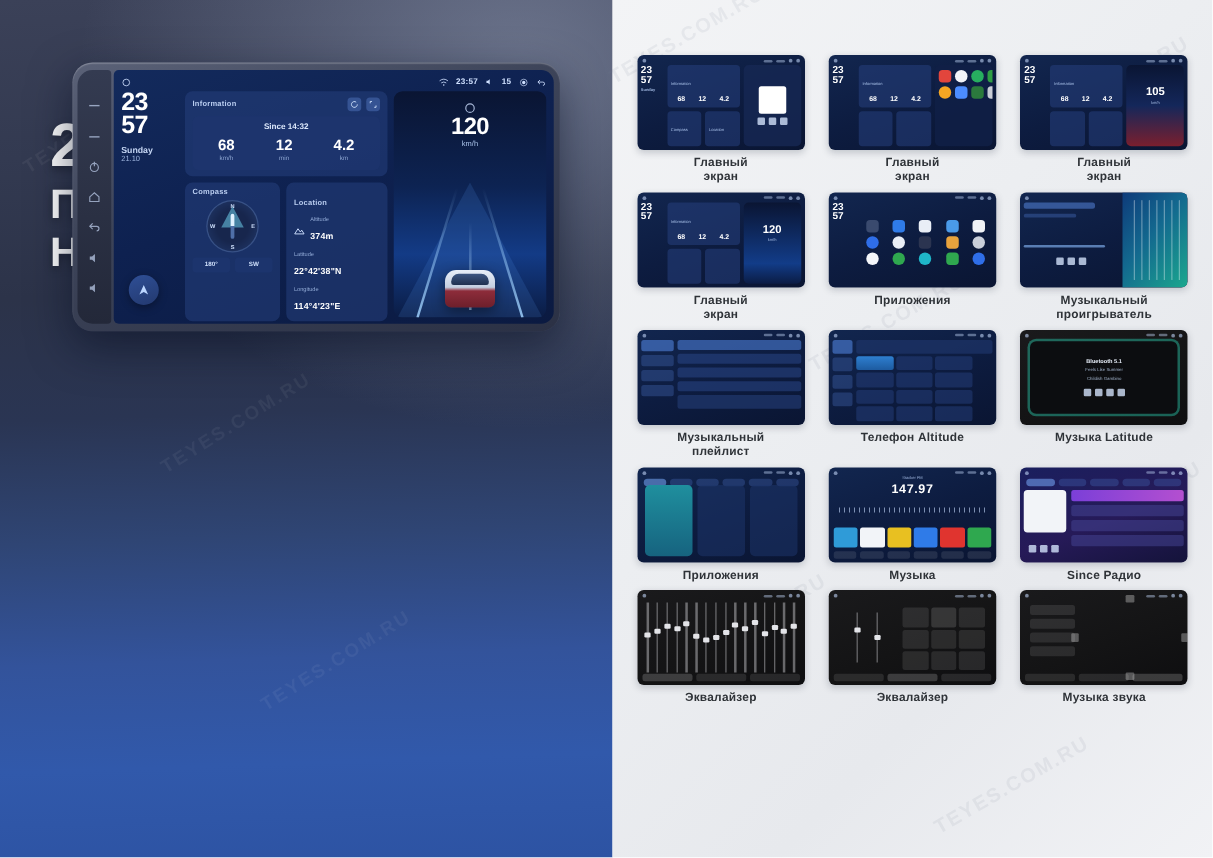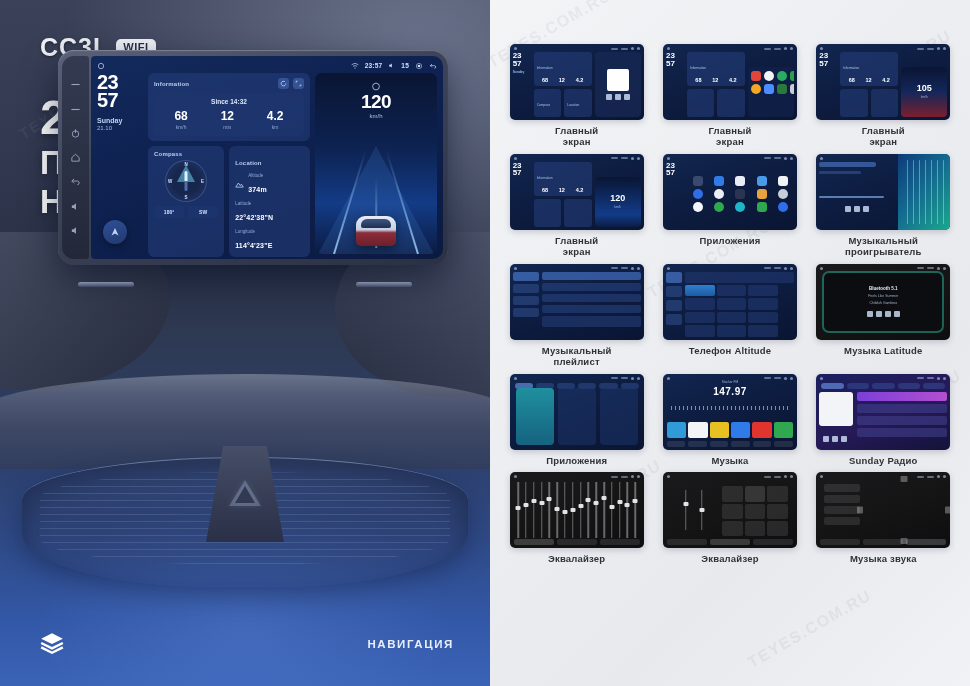--- a/index.html
+++ b/index.html
@@ -215,21 +215,21 @@
   .t-bar { width:7px; height:2px; border-radius:1px; background:rgba(190,210,245,.45); }
   .t-body { position:absolute; top:8px; left:3px; right:3px; bottom:3px; display:flex; gap:3px; }
   .t-clock { width:18px; color:#fff; font-size:8px; font-weight:800; line-height:.95; }
   .t-sub { color:#9fb6df; font-size:3.2px; margin-top:4px; }
   .t-mid { flex:1; display:flex; flex-direction:column; gap:3px; }
   .t-card { background:rgba(38,64,126,.55); border-radius:3px; flex:1; padding:3px; }
   .t-card .lbl { color:#a8c0e8; font-size:3.2px; }
   .t-stats { display:flex; justify-content:space-around; margin-top:4px; }
   .t-stat { color:#fff; font-size:5.5px; font-weight:700; }
   .t-row { display:flex; gap:3px; flex:1; }
-  .t-right { width:46px; border-radius:4px; position:relative; overflow:hidden;margin-top:15px; }
+  .t-right { width:46px; border-radius:4px; position:relative; overflow:hidden; }
   .t-nav { background:linear-gradient(180deg,#0a1533,#123c88 75%,#0b1c44); }
   .t-nav-red { background:linear-gradient(180deg,#0a1533 0%,#14275a 50%,#7a1f2e 100%); }
   .t-spd { position:absolute; left:0; right:0; top:16px; text-align:center; color:#fff; font-size:9px; font-weight:700; }
   .t-spd-u { position:absolute; left:0; right:0; top:28px; text-align:center; color:#9fb6df; font-size:3.2px; }
   .t-music { width:46px; background:rgba(22,40,84,.8); border-radius:4px; display:flex;
     flex-direction:column; align-items:center; justify-content:center; gap:3px; }
   .t-album { width:22px; height:22px; border-radius:2px; background:#fff; }
   .t-ctrl { display:flex; gap:3px; }
   .t-ctrl i { width:6px; height:6px; border-radius:1px; background:rgba(210,225,250,.8); display:block; }
   .t-apps { flex:1; display:grid; grid-template-columns:repeat(5,1fr); gap:3px; padding:2px; align-content:center; }
@@ -288,53 +288,27 @@
 <body>
 
 <div class="page">
 
   <section class="hero">
     <div class="hero-wm" style="left:300px; top:160px;">TEYES.COM.RU</div>
     <div class="hero-wm" style="left:120px; top:330px;">TEYES.COM.RU</div>
     <div class="hero-wm" style="left:200px; top:520px;">TEYES.COM.RU</div>
     <div class="hero-wm" style="left:10px; top:90px;">TEYES.COM.RU</div>
 
-    <div class="logo-row">
-      <span class="logo-text">CC3L</span>
-      <span class="logo-badge">WIFI</span>
-    </div>
 
     <div class="hero-title">
       <div class="hero-year">2024</div>
       <div class="hero-l1">Презентация</div>
       <div class="hero-l2">Нового Продукта!</div>
     </div>
 
-    <div class="dash">
-      <div class="dash-bg"></div>
-      <div class="dash-hood"></div>
-      <div class="dash-hood-r"></div>
-      <div class="dash-ledge"></div>
-
-      <div class="vent">
-        <div class="vent-slats"></div>
-      </div>
-      <div class="vent-knob l"></div>
-      <div class="vent-knob r"></div>
-      <div class="hazard"></div>
-      <div class="hazard-tri"></div>
-      <div class="hazard-tri2"></div>
-
-      <svg class="layers-icon" viewBox="0 0 24 24">
-        <path d="M12 3 2 8l10 5 10-5-10-5z" fill="#ffffff"></path>
-        <path d="M2 12l10 5 10-5" stroke="#ffffff" stroke-width="2.2" fill="none"></path>
-        <path d="M2 16l10 5 10-5" stroke="#ffffff" stroke-width="2.2" fill="none"></path>
-      </svg>
-      <div class="nav-label">НАВИГАЦИЯ</div>
-    </div>
 
     <div class="headunit">
       <div class="hu-bezel-left">
         <svg class="hu-key" viewBox="0 0 24 24">
             <path d="M3 12h18" stroke="#cfe0ff" stroke-width="2.4"></path>
           </svg>
         <svg class="hu-key" viewBox="0 0 24 24">
             <path d="M3 12h18" stroke="#cfe0ff" stroke-width="2.4"></path>
           </svg>
         <svg class="hu-key" viewBox="0 0 24 24">
@@ -914,21 +888,21 @@
               <div style="height:9px;border-radius:2px;background:rgba(70,70,150,.5)"></div>
               <div style="height:9px;border-radius:2px;background:rgba(70,70,150,.5)"></div>
             </div>
           </div>
           <div class="t-ctrl" style="position:absolute;left:7px;bottom:8px">
               <i></i>
               <i></i>
               <i></i>
             </div>
         </div>
-        <div class="t-label">Sunday Радио</div>
+        <div class="t-label">Since Радио</div>
       </div>
 
       <div class="g-cell">
         <div class="thumb dark">
           <div class="t-status">
               <span class="t-dot"></span>
               <span class="t-dots">
                 <span class="t-bar"></span>
                 <span class="t-bar"></span>
                 <span class="t-dot"></span>

